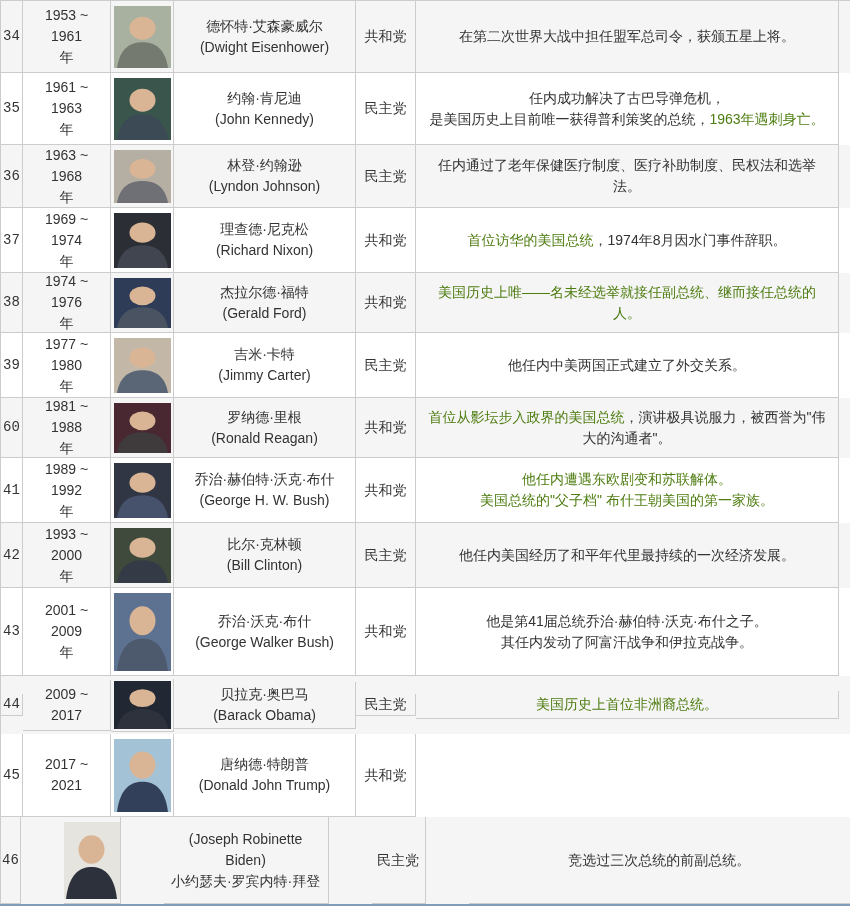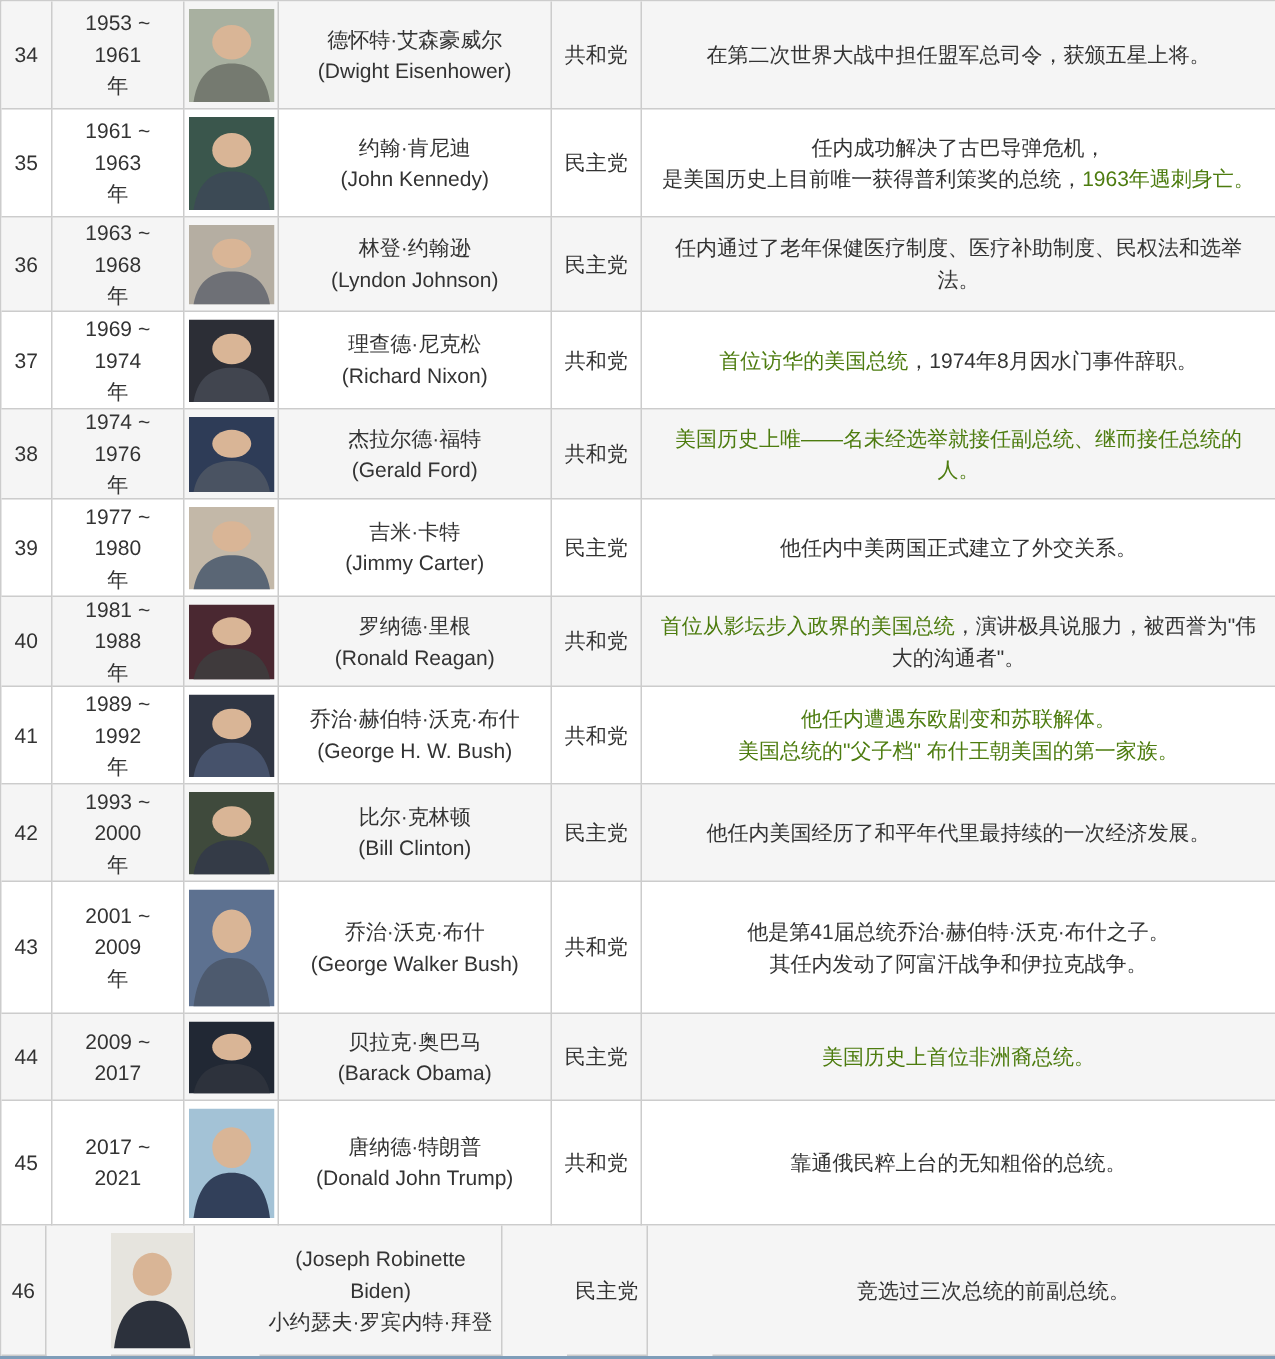--- a/index.html
+++ b/index.html
@@ -21,25 +21,25 @@
     border-bottom:1px solid #ccc;
     display:flex;
     flex-direction:column;
     align-items:center;
     justify-content:center;
     text-align:center;
     font-size:14px;
     line-height:21px;
     overflow:hidden;
   }
-  .c-num{width:34px;}
+  .c-num{width:22px;font-family:Liberation Mono, monospace;}
   .c-term{width:88px;padding:4px 6px;}
   .c-photo{width:63px;padding:2px 0;}
   .c-name{width:182px;padding:2px 6px;}
-  .c-party{width:60px;}
+  .c-party{width:60px;font-family:Liberation Serif, serif;}
   .c-desc{width:423px;padding:3px 10px;}
   .alt{background:#f5f5f5;}
   a.desc-link{color:#4d7c0f;text-decoration:none;cursor:pointer;}
   .portrait{display:block;}
   #bottom-bar{width:850px;height:3px;background:#7f9db9;}
 </style>
 </head>
 <body>
 
 <div id="presidents-table">
@@ -170,21 +170,21 @@
       <div class="cell c-name">
         <div>吉米·卡特</div>
         <div>(Jimmy Carter)</div>
       </div>
       <div class="cell c-party">民主党</div>
       <div class="cell c-desc">
         <div><span>他任内中美两国正式建立了外交关系。</span></div>
       </div>
     </div>
     <div class="prow alt" style="height: 60px;">
-      <div class="cell c-num">40</div>
+      <div class="cell c-num">60</div>
       <div class="cell c-term">
         <span>1981 ~ 1988</span>
         <span>年</span>
       </div>
       <div class="cell c-photo">
         <svg class="portrait" width="57" height="50" viewBox="0 0 57 70" preserveAspectRatio="none">
           <rect width="57" height="70" fill="#4a2831"></rect>
           <path d="M3,70 C6,47 17,41 28.5,41 C40,41 51,47 54,70 Z" fill="#3f3a3c"></path>
           <circle cx="28.5" cy="25" r="13" fill="#d9b596"></circle>
         </svg>
@@ -259,21 +259,21 @@
       <div class="cell c-name">
         <div>乔治·沃克·布什</div>
         <div>(George Walker Bush)</div>
       </div>
       <div class="cell c-party">共和党</div>
       <div class="cell c-desc">
         <div><span>他是第41届总统乔治·赫伯特·沃克·布什之子。</span></div>
         <div><span>其任内发动了阿富汗战争和伊拉克战争。</span></div>
       </div>
     </div>
-    <div class="prow alt" style="height: 58px;">
+    <div class="prow alt" style="height: 58px; align-items: center;">
       <div class="cell c-num">44</div>
       <div class="cell c-term">
         <span>2009 ~ 2017</span>
       </div>
       <div class="cell c-photo">
         <svg class="portrait" width="57" height="48" viewBox="0 0 57 70" preserveAspectRatio="none">
           <rect width="57" height="70" fill="#212834"></rect>
           <path d="M3,70 C6,47 17,41 28.5,41 C40,41 51,47 54,70 Z" fill="#2d323c"></path>
           <circle cx="28.5" cy="25" r="13" fill="#d9b596"></circle>
         </svg>
@@ -297,23 +297,20 @@
           <rect width="57" height="70" fill="#a3c2d6"></rect>
           <path d="M3,70 C6,47 17,41 28.5,41 C40,41 51,47 54,70 Z" fill="#32405a"></path>
           <circle cx="28.5" cy="25" r="13" fill="#d9b596"></circle>
         </svg>
       </div>
       <div class="cell c-name">
         <div>唐纳德·特朗普</div>
         <div>(Donald John Trump)</div>
       </div>
       <div class="cell c-party">共和党</div>
-      <div class="cell c-desc">
-        <div><span>靠通俄民粹上台的无知粗俗的总统。</span></div>
-      </div>
     </div>
     <div class="prow alt" style="height: 87px; gap: 43px;">
       <div class="cell c-num">46</div>
       <div class="cell c-photo">
         <svg class="portrait" width="57" height="77" viewBox="0 0 57 70" preserveAspectRatio="none">
           <rect width="57" height="70" fill="#e6e4de"></rect>
           <path d="M3,70 C6,47 17,41 28.5,41 C40,41 51,47 54,70 Z" fill="#2c313c"></path>
           <circle cx="28.5" cy="25" r="13" fill="#d9b596"></circle>
         </svg>
       </div>

